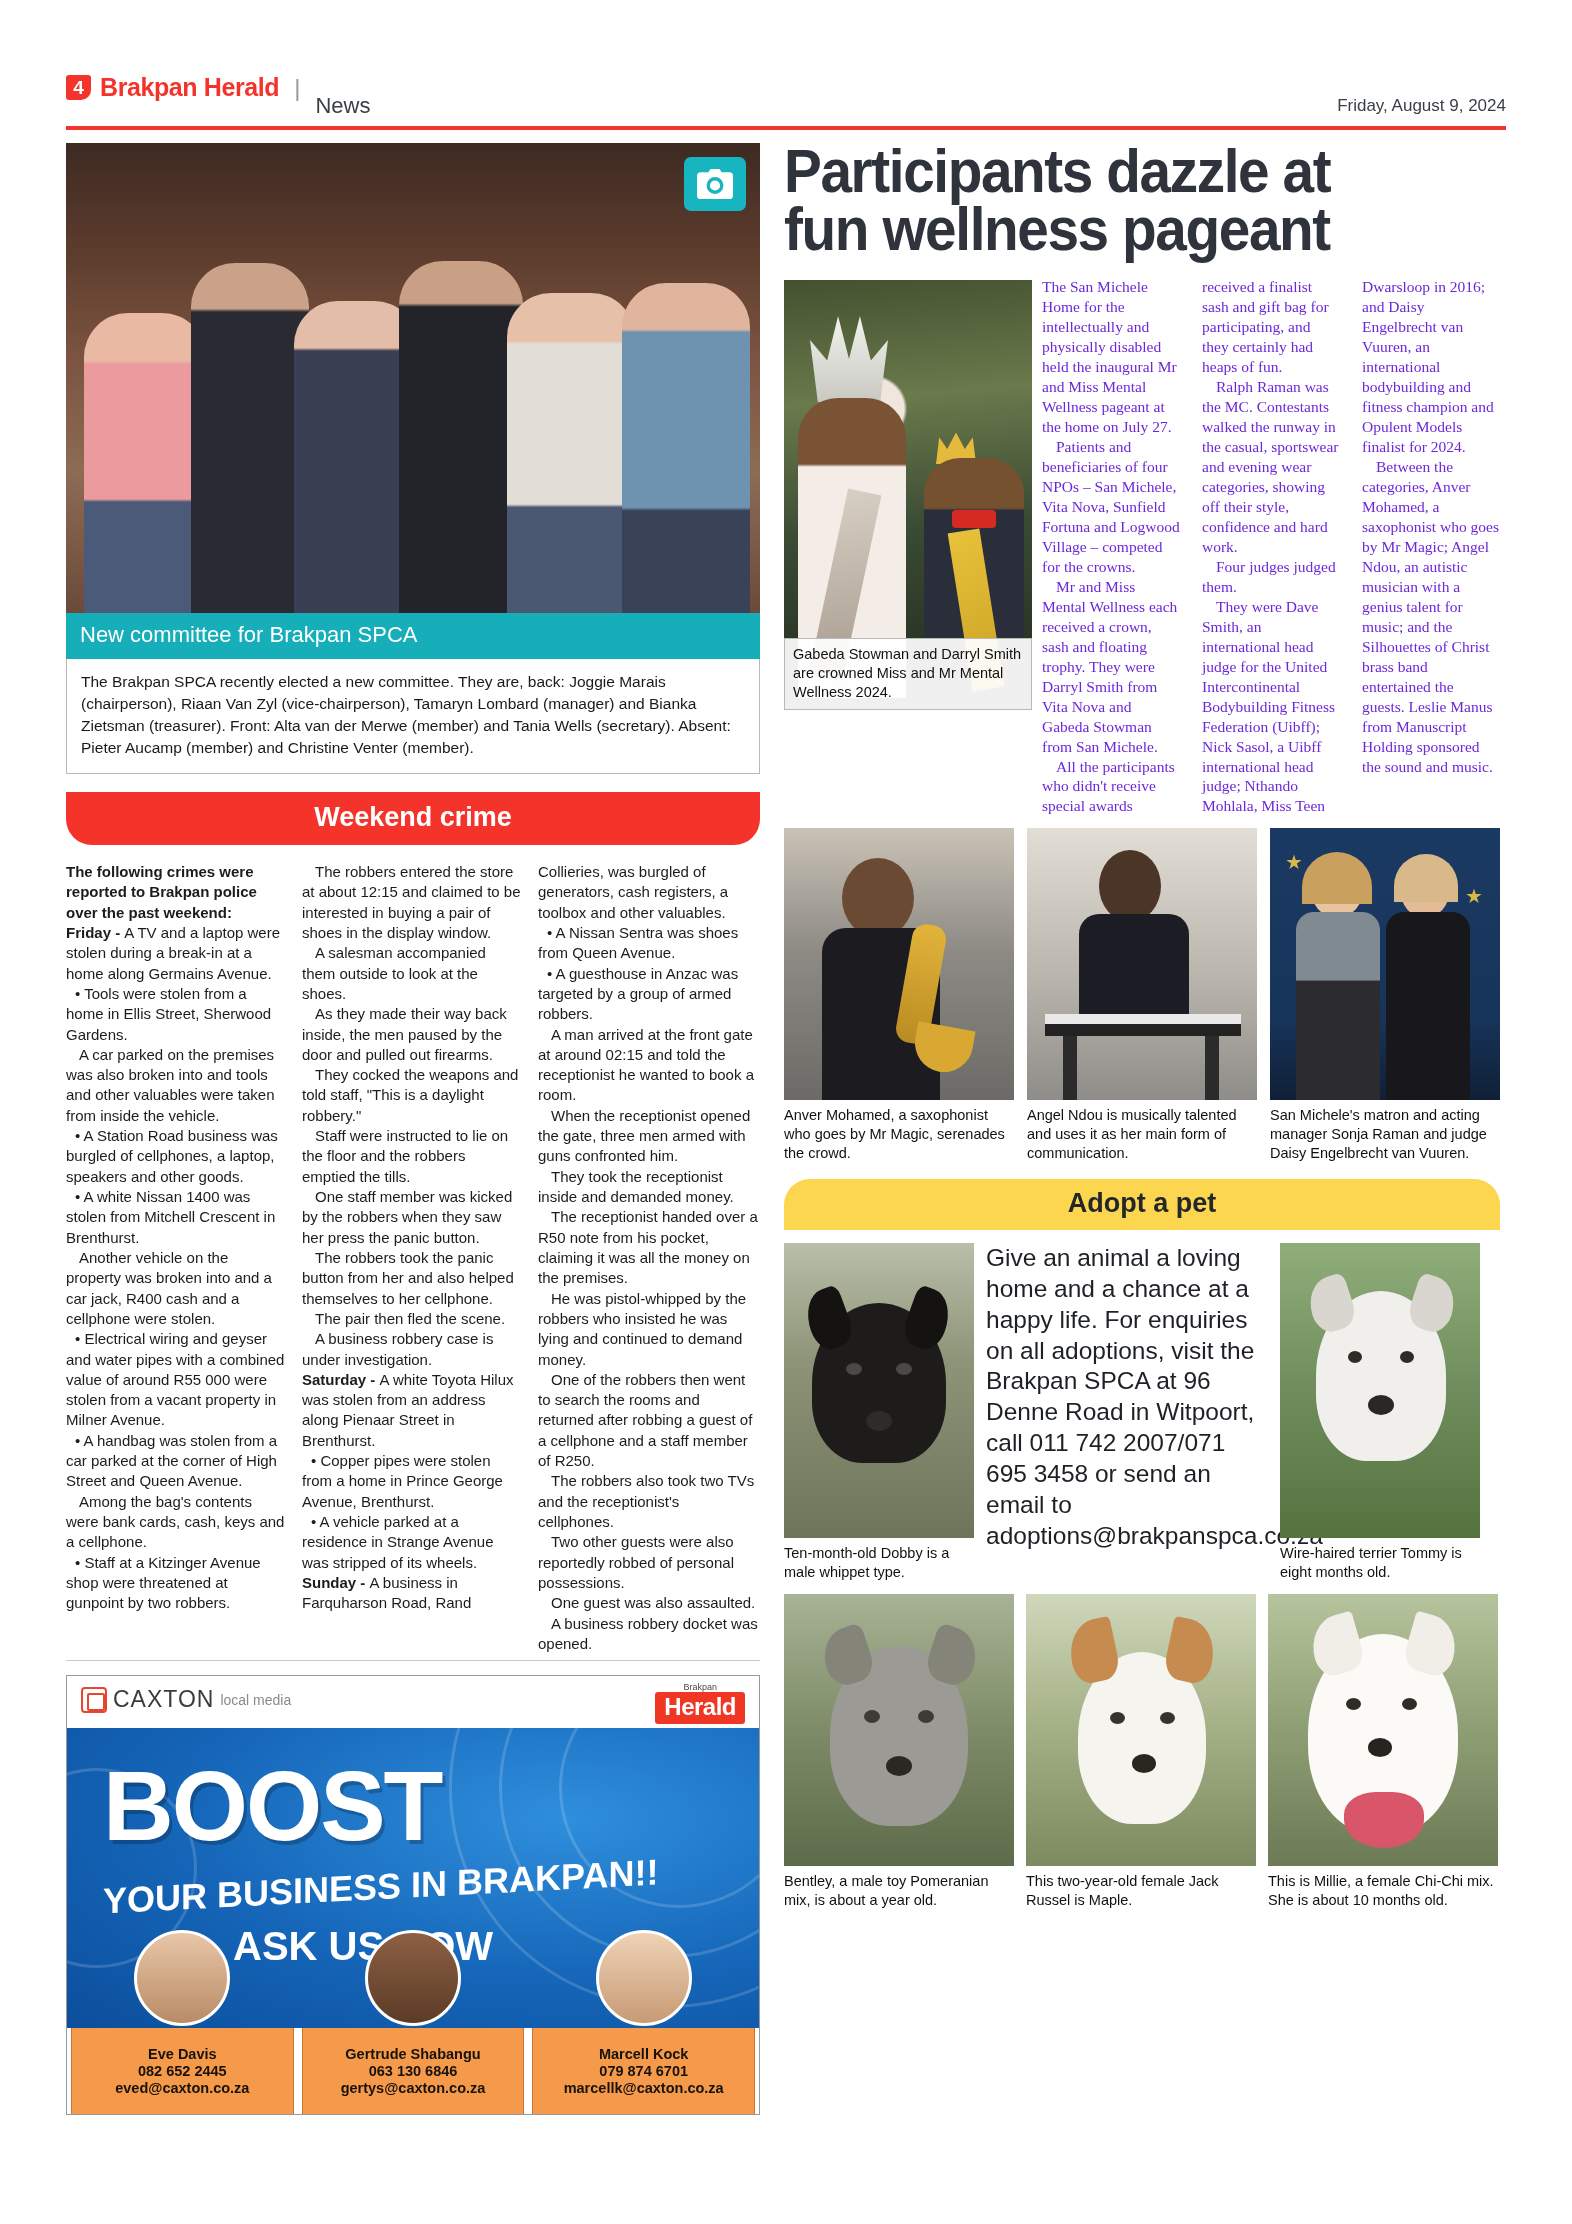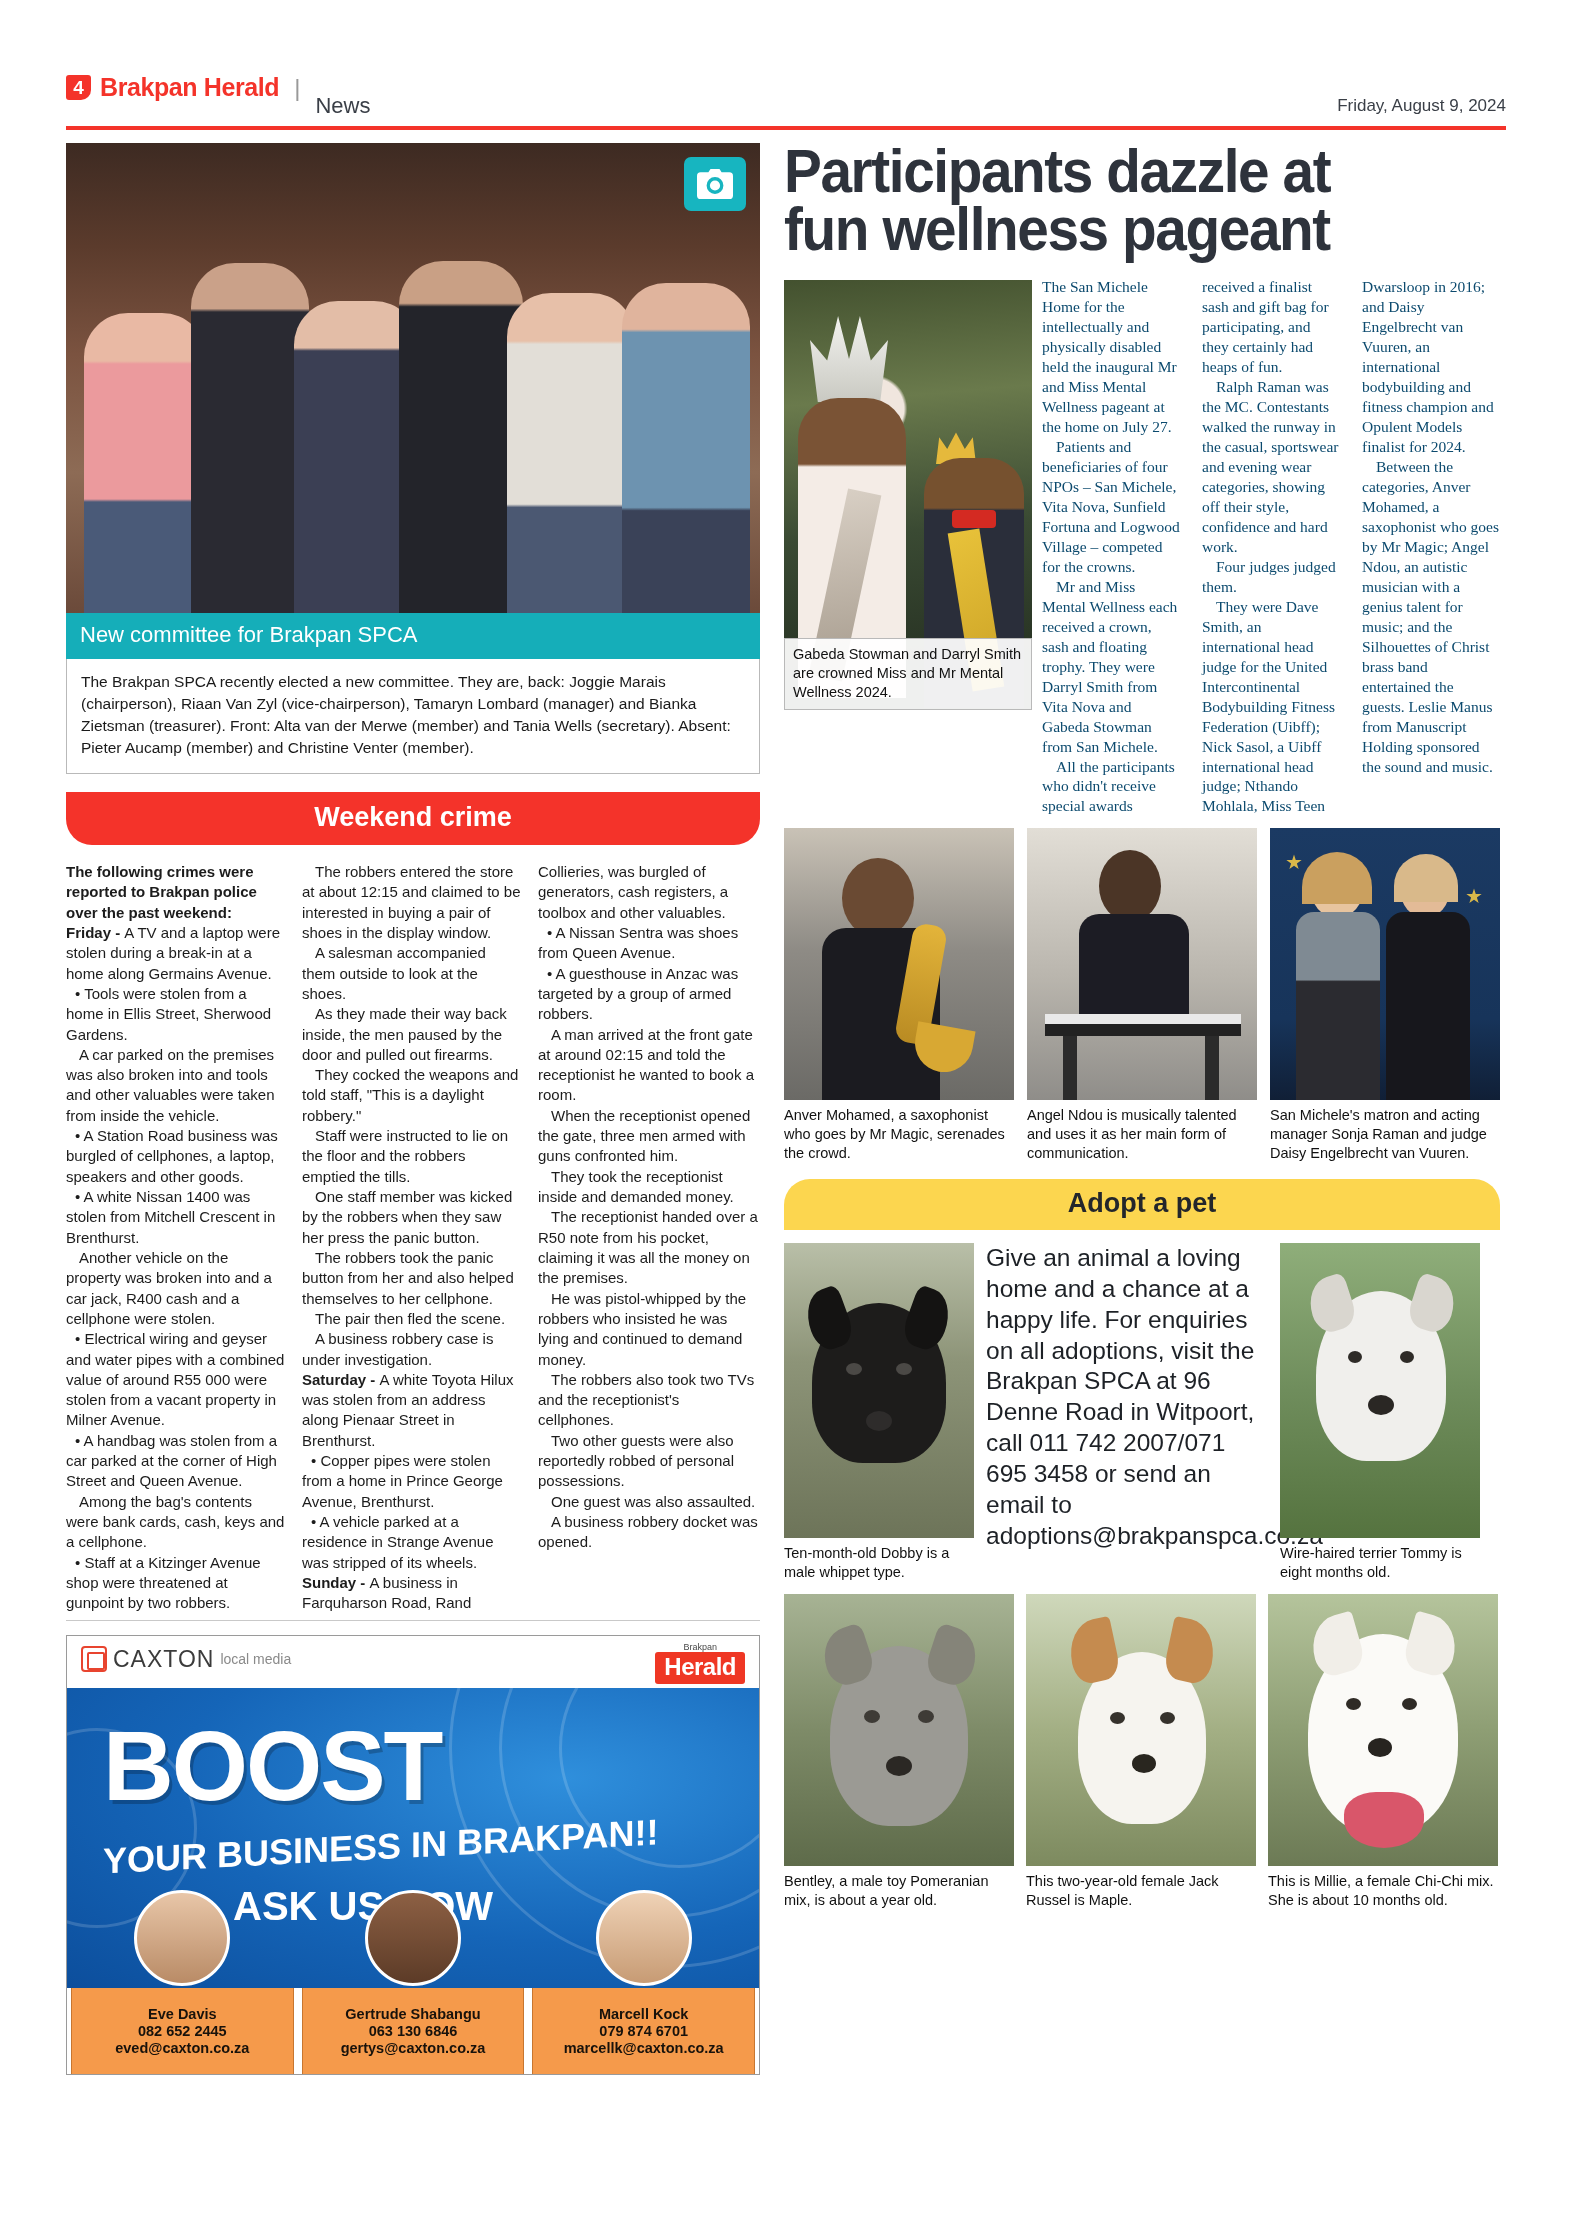--- a/index.html
+++ b/index.html
@@ -109,21 +109,21 @@
     display:flex; flex-direction:column; align-items:center; justify-content:center; gap:1px;
     color:#18120b; font-size:14.5px; font-weight:bold;
   }
 
   
   .headline { font-size:61px; line-height:0.95; font-weight:bold; color:#2e333c;
               letter-spacing:-1.5px; font-family:"Liberation Sans", sans-serif;
               font-stretch:condensed; transform:scaleX(0.93); transform-origin:left top; }
   .story { margin-top:18px; position:relative; }
   .story-cols { column-count:3; column-gap:22px; font-family:"Liberation Serif", serif;
-                font-size:15.5px; line-height:1.29; color:#0c4a6e; text-align:left; }
+                font-size:15.5px; line-height:1.29; color:#6d28d9; text-align:left; }
   .story-cols p { margin:0; text-indent:14px; }
   .story-cols p.nb { text-indent:0; }
   .pageant-photo {
     float:left; width:248px; height:430px; margin:3px 10px 8px 0; position:relative;
     background:linear-gradient(160deg,#2f3e27 0%,#54613f 30%,#2b3a2a 60%,#1d2a1f 100%);
     overflow:hidden; shape-outside:inset(0);
   }
   .pageant-cap {
     position:absolute; left:0; bottom:0; width:248px; background:rgba(255,255,255,.93);
     border:1px solid #b9b9b9; font-size:14.5px; line-height:1.3; padding:6px 8px 7px;
@@ -220,20 +220,21 @@
           </div>
         <div class="crime-col" id="crimeC3">
             <p class="nb">Collieries, was burgled of generators, cash registers, a toolbox and other valuables.</p>
             <p class="bullet">• A Nissan Sentra was shoes from Queen Avenue.</p>
             <p class="bullet">• A guesthouse in Anzac was targeted by a group of armed robbers.</p>
             <p>A man arrived at the front gate at around 02:15 and told the receptionist he wanted to book a room.</p>
             <p>When the receptionist opened the gate, three men armed with guns confronted him.</p>
             <p>They took the receptionist inside and demanded money.</p>
             <p>The receptionist handed over a R50 note from his pocket, claiming it was all the money on the premises.</p>
             <p>He was pistol-whipped by the robbers who insisted he was lying and continued to demand money.</p>
+            <p>One of the robbers then went to search the rooms and returned after robbing a guest of a cellphone and a staff member of R250.</p>
             <p>The robbers also took two TVs and the receptionist's cellphones.</p>
             <p>Two other guests were also reportedly robbed of personal possessions.</p>
             <p>One guest was also assaulted.</p>
             <p>A business robbery docket was opened.</p>
           </div>
       </div>
       <div class="crime-rule"></div>
 
       <div class="boost-ad">
         <div class="boost-top">

